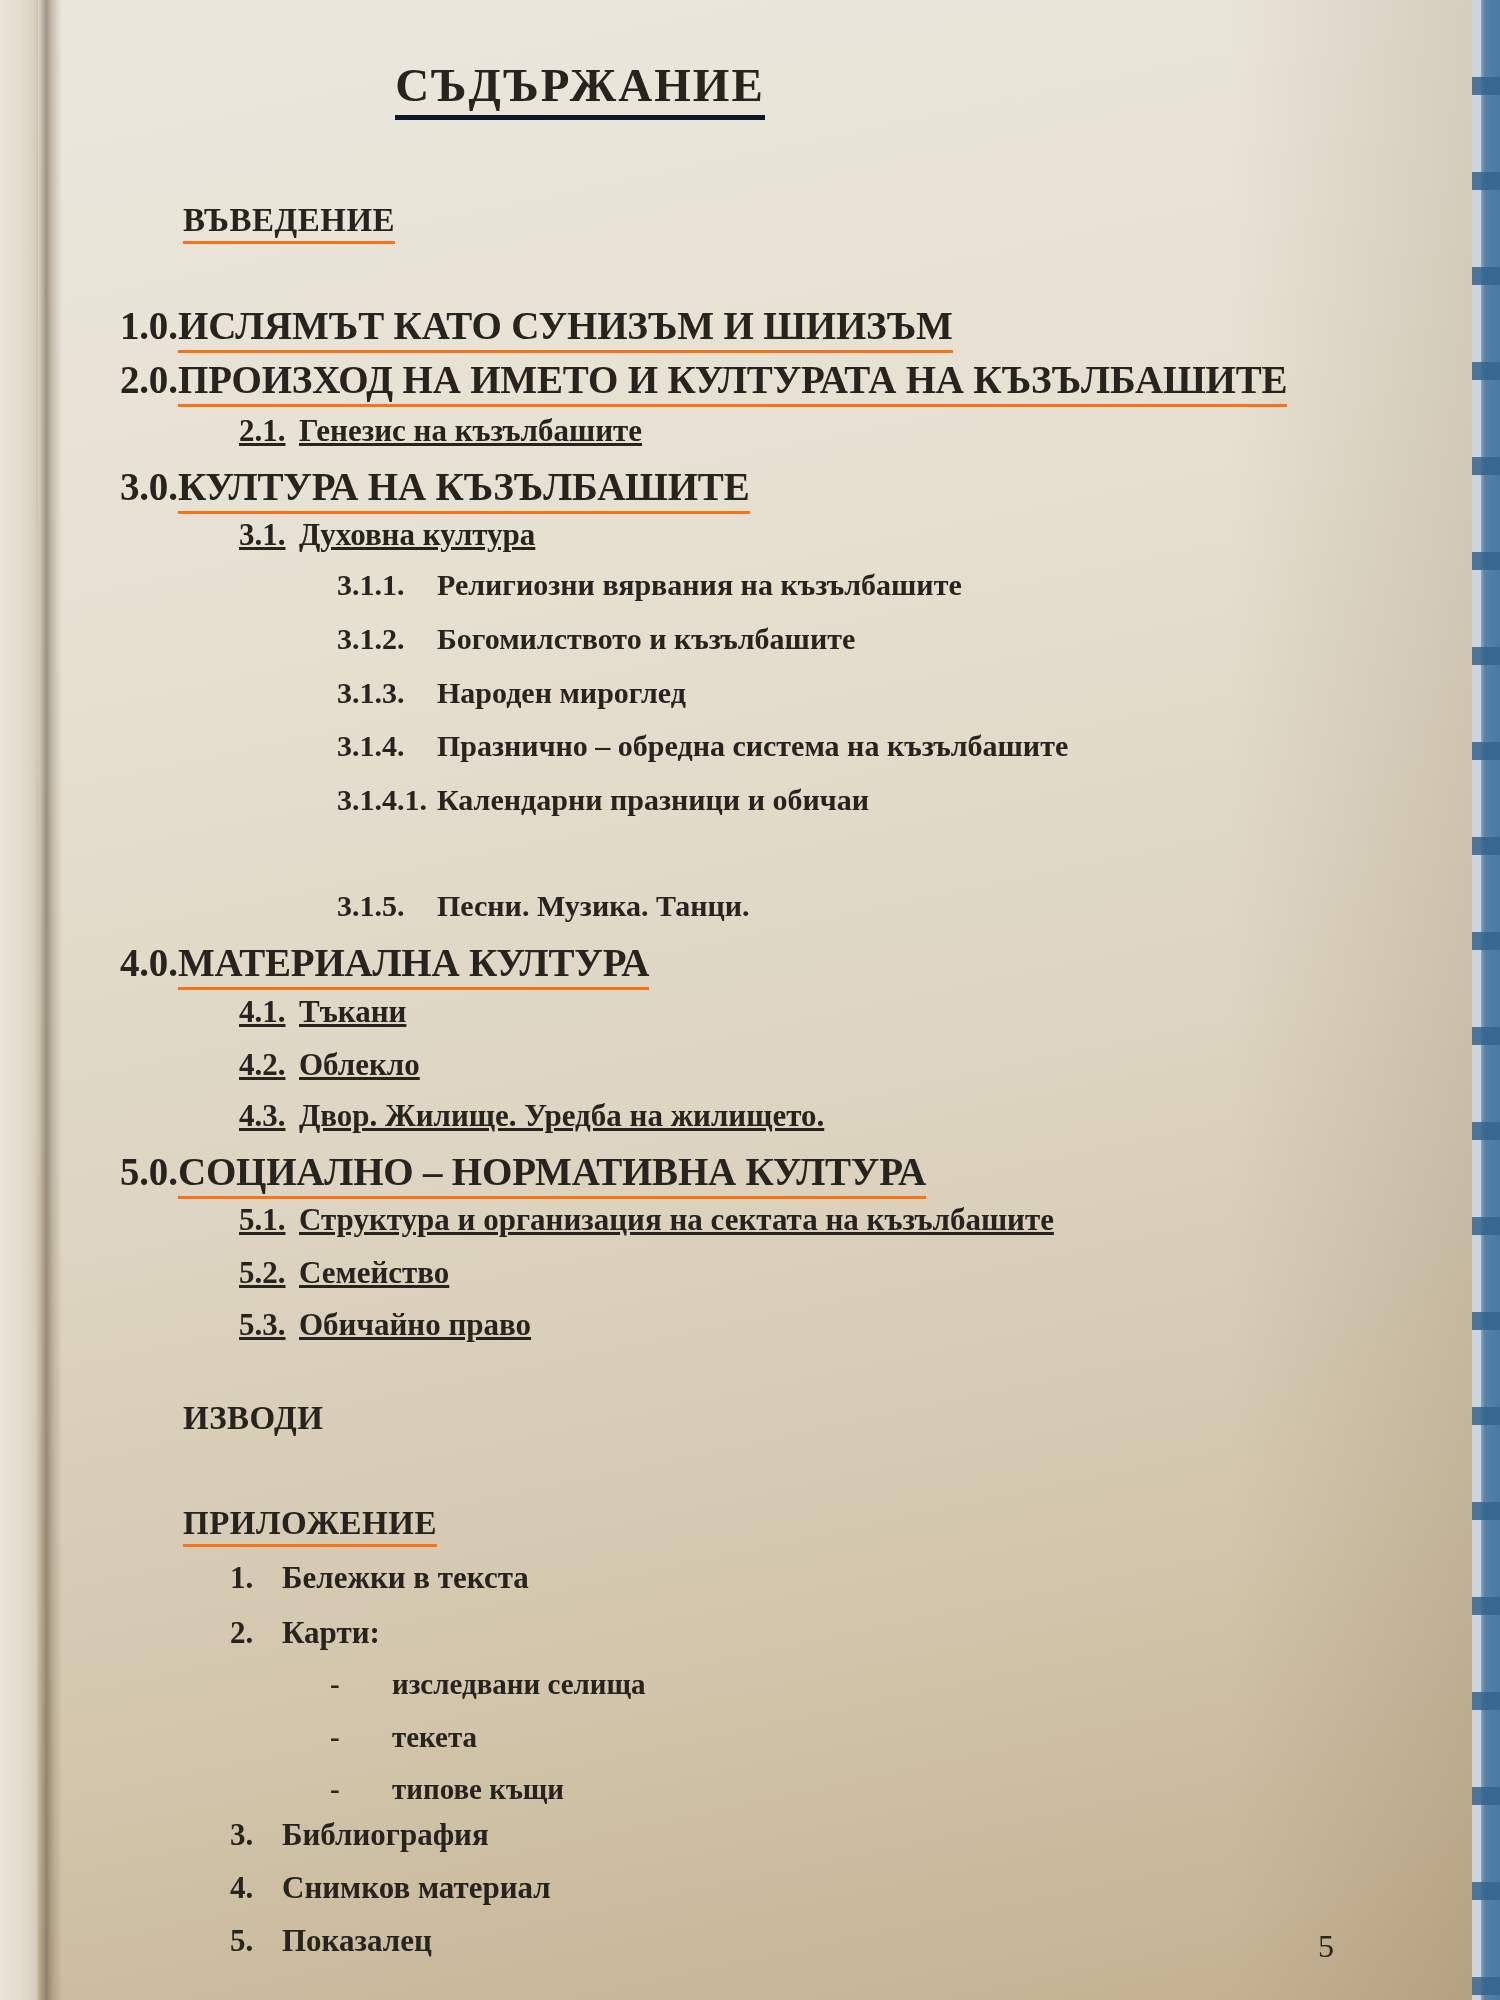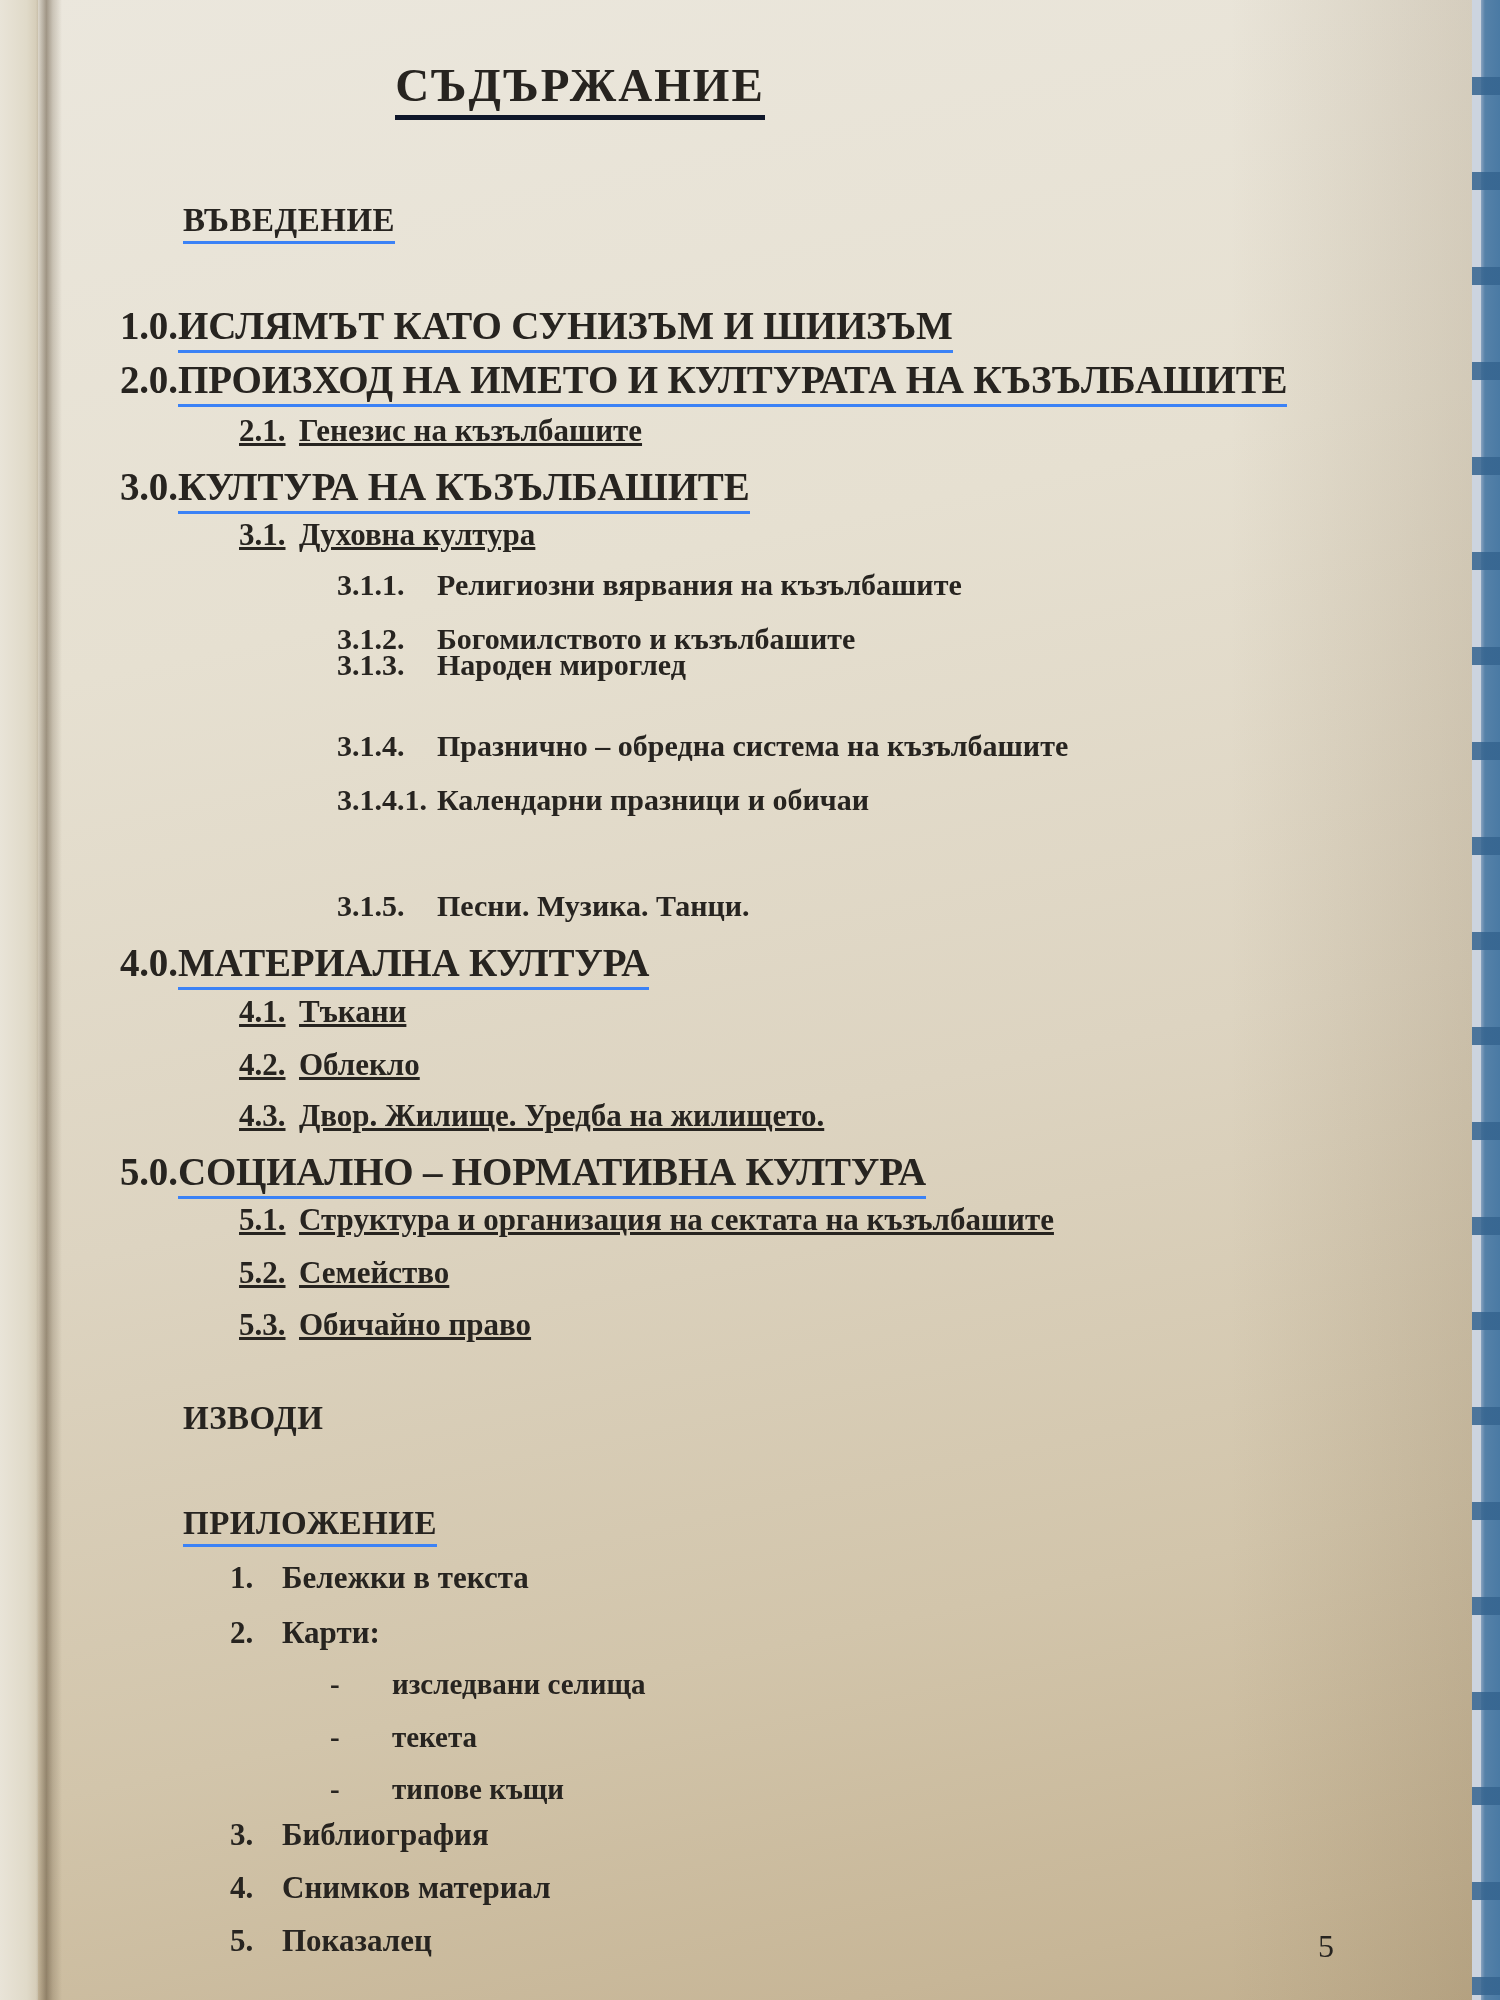--- a/index.html
+++ b/index.html
@@ -41,21 +41,21 @@
   .ink{color:#272420;font-weight:700;}
 
   .title{
     position:absolute;top:58px;left:110px;width:940px;text-align:center;
     font-size:47px;letter-spacing:2px;white-space:nowrap;
   }
   .title .u{border-bottom:5px solid #0f172a;padding-bottom:4px;}
 
   .line{position:absolute;display:flex;white-space:nowrap;align-items:baseline;}
   .num{display:inline-block;}
-  .u{border-bottom:3px solid #3b82f6;padding-bottom:2px;}
+  .u{border-bottom:3px solid #f97316;padding-bottom:2px;}
 
   .head  {left:183px;font-size:33px;letter-spacing:.5px;}
   .lvl0  {left:120px;font-size:39px;letter-spacing:-.2px;}
   .lvl0 .num{min-width:58px;}
   .lvl1  {left:239px;font-size:31px;text-decoration:underline;}
   .lvl1 .num{min-width:60px;}
   .lvl2  {left:337px;font-size:30px;}
   .lvl2 .num{min-width:100px;}
   .app   {left:230px;font-size:31px;}
   .app .num{min-width:52px;}
@@ -110,21 +110,21 @@
   <div class="line lvl2 ink" style="top:568px">
     <span class="num">3.1.1.</span>
     <span class="txt">Религиозни вярвания на къзълбашите</span>
   </div>
 
   <div class="line lvl2 ink" style="top:622px">
     <span class="num">3.1.2.</span>
     <span class="txt">Богомилството и къзълбашите</span>
   </div>
 
-  <div class="line lvl2 ink" style="top:648px">
+  <div class="line lvl2 ink" style="top:676px">
     <span class="num">3.1.3.</span>
     <span class="txt">Народен мироглед</span>
   </div>
 
   <div class="line lvl2 ink" style="top:729px">
     <span class="num">3.1.4.</span>
     <span class="txt">Празнично – обредна система на къзълбашите</span>
   </div>
 
   <div class="line lvl2 ink" style="top:783px">

